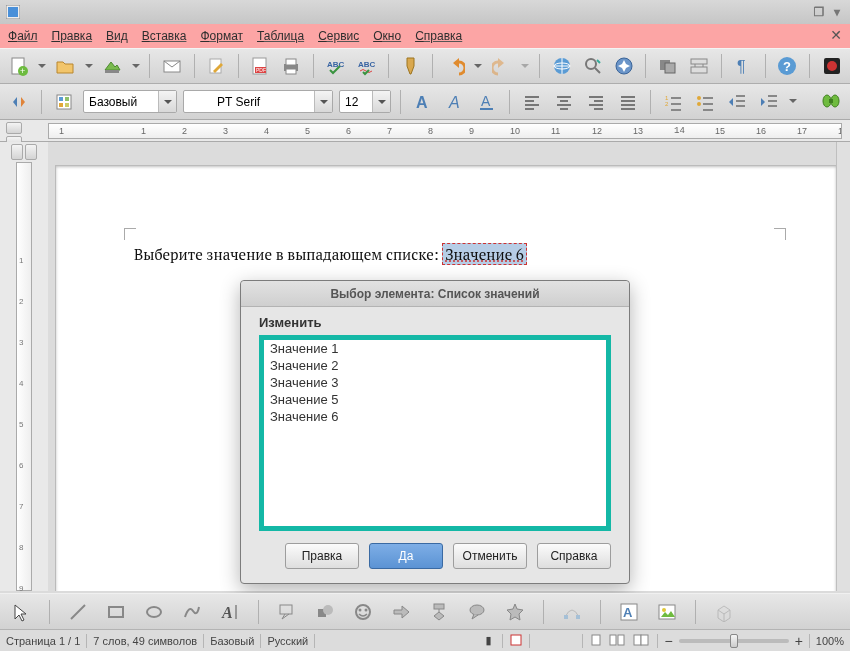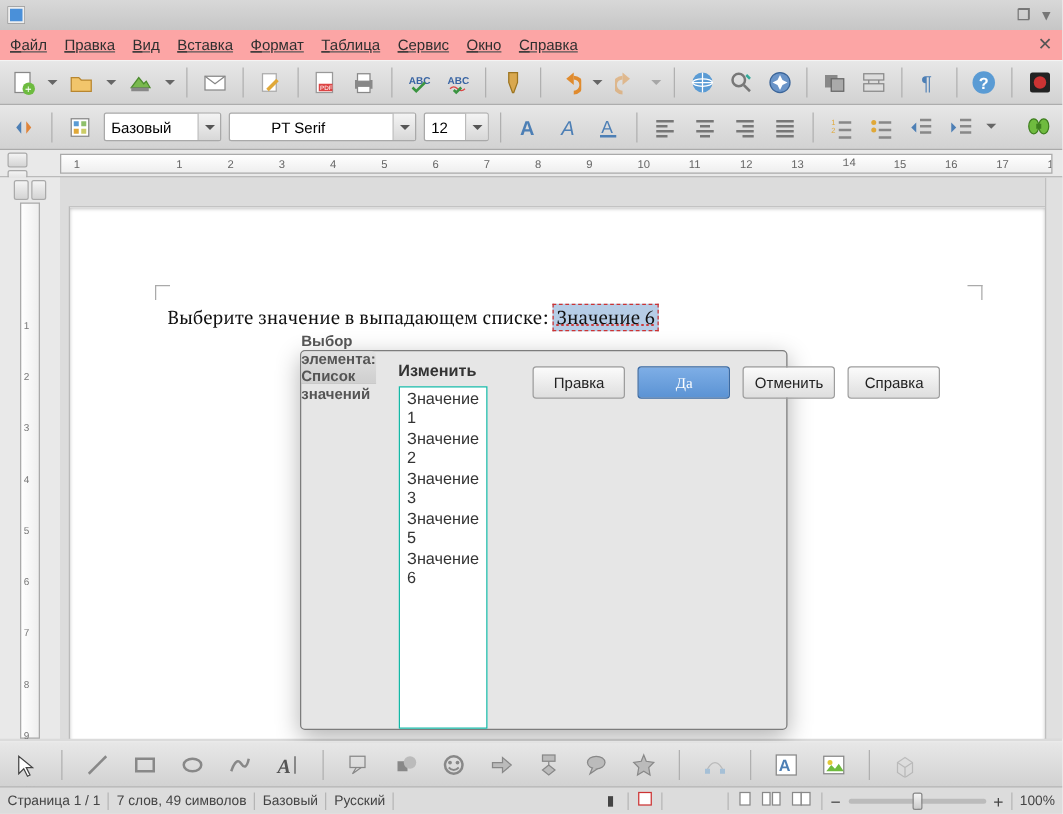--- a/index.html
+++ b/index.html
@@ -66,31 +66,31 @@
   .page-corner { position:absolute; width:12px; height:12px; border:1px solid #aaa; }
   .page-corner.tl { left:68px; top:62px; border-right:none; border-bottom:none; }
   .page-corner.tr { right:50px; top:62px; border-left:none; border-bottom:none; }
   .doc-text { position:absolute; left:78px; top:78px; font-family:"PT Serif", Georgia, serif; font-size:15px; color:#111; }
   .field { background:#b6cde6; border:1px dashed #c33; padding:0 2px; }
   .field-text { text-decoration: underline dotted #c33; }
   .dialog {
     position:absolute; left:240px; top:280px; width:390px; height:304px;
     background:#e6e6e6; border:1px solid #7c7c7c; border-radius:4px;
     box-shadow:0 6px 20px rgba(0,0,0,.3);
-    display:flex; flex-direction:row;
+    display:flex; flex-direction:column;
   }
   .dialog-title { height:26px; background:linear-gradient(#e2e2e2,#cfcfcf); border-bottom:1px solid #b3b3b3; display:flex; align-items:center; justify-content:center; font-weight:bold; color:#555; border-radius:4px 4px 0 0; font-size:12px; }
   .dialog-body { flex:1; padding:8px 18px 0 18px; display:flex; flex-direction:column; }
   .dialog-label { font-weight:bold; color:#333; margin-bottom:5px; font-size:13px; }
-  .listbox { flex:1; background:#fff; border:1px solid #14b8a6; overflow:auto; }
+  .listbox { flex:1; background:#fff; border:5px solid #14b8a6; overflow:auto; }
   .listbox .li { padding:1px 6px; font-size:13px; color:#333; cursor:default; }
   .listbox .li.sel { background:#3b7ac7; color:#fff; }
   .dialog-buttons { padding:12px 18px 14px; display:flex; gap:10px; justify-content:flex-end; }
   .btn { min-width:74px; height:26px; background:linear-gradient(#fbfbfb,#dedede); border:1px solid #9d9d9d; border-radius:3px; font-size:12px; color:#222; cursor:default; }
-  .btn.default { background:linear-gradient(#7eaee6,#5b93d4); border-color:#3a6aa3; color:#fff;font-family:Liberation Serif, serif; }
+  .btn.default { background:linear-gradient(#7eaee6,#5b93d4); border-color:#3a6aa3; color:#fff; }
   .bottom-toolbar {
     position:absolute; left:0; right:0; bottom:22px; height:36px;
     background:linear-gradient(#e7e7e7,#d2d2d2);
     border-top:1px solid #f0f0f0;
     display:flex; align-items:center; padding:0 8px; gap:12px;
   }
   .statusbar {
     position:absolute; left:0; right:0; bottom:0; height:22px;
     background:#dcdcdc; border-top:1px solid #b3b3b3;
     display:flex; align-items:center; font-size:11px; color:#444;

